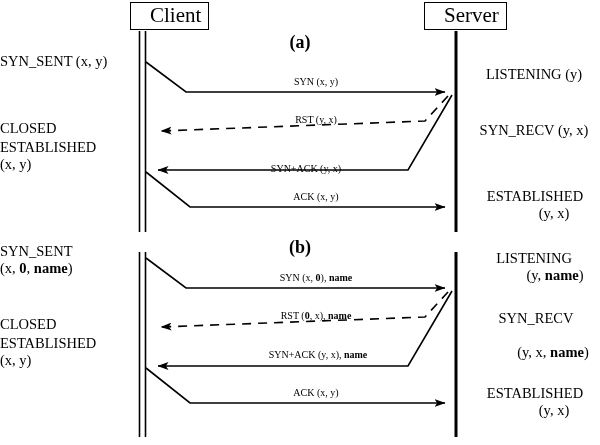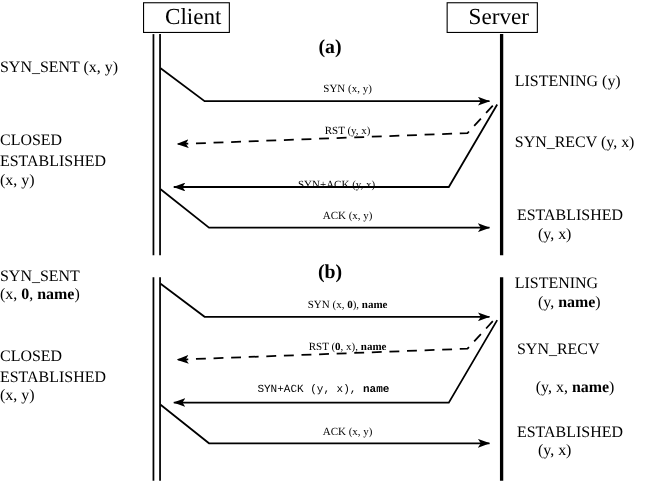--- a/index.html
+++ b/index.html
@@ -25,21 +25,21 @@
   }
 
   .lbl{
     position:absolute;
     font-size:14.5px;
     line-height:16.5px;
     white-space:nowrap;
     font-family:"Liberation Serif","DejaVu Serif",serif;
   }
   .lbl.rt{text-align:left;}
-  .lbl.lt{text-align:left;}
+  .lbl.lt{text-align:center;}
 
   .panel-tag{
     position:absolute;
     font-size:18px;
     font-weight:bold;
     line-height:20px;
     white-space:nowrap;
     font-family:"Liberation Serif","DejaVu Serif",serif;
   }
 
@@ -113,21 +113,21 @@
     <g>
       <path d="M452,291 L408,366 L158,366" fill="none" stroke="#000" stroke-width="1.6" marker-end="url(#arrHL)"></path>
     </g>
 
     <g>
       <path d="M146,368 L190,403 L445,403" fill="none" stroke="#000" stroke-width="1.6" marker-end="url(#arrH)"></path>
     </g>
   </svg>
 
   <div class="hdr-box" style="left:130px;top:2px;">Client</div>
-  <div class="hdr-box" style="left:406px;top:2px;text-align:center;">Server</div>
+  <div class="hdr-box" style="left:424px;top:2px;text-align:center;">Server</div>
 
   <div class="panel-tag" style="left:0;top:32px;width:600px;text-align:center;">(a)</div>
   <div class="panel-tag" style="left:0;top:237px;width:600px;text-align:center;">(b)</div>
 
   <div class="lbl rt" style="left:0;top:53px;width:128px;">SYN_SENT (x, y)</div>
 
   <div class="lbl rt" style="left:0;top:120px;width:128px;">CLOSED</div>
 
   <div class="lbl rt" style="left:0;top:139px;width:128px;">ESTABLISHED</div>
   <div class="lbl rt" style="left:0;top:156px;width:128px;">(x, y)</div>
@@ -161,17 +161,17 @@
   <div class="lbl lt" style="left:470px;top:310px;width:132px;">SYN_RECV</div>
   <div class="lbl lt" style="left:468px;top:344px;width:132px;margin-left:19px;">(y, x, <b>name</b>)</div>
 
   <div class="lbl lt" style="left:470px;top:385px;width:130px;">ESTABLISHED</div>
   <div class="lbl lt" style="left:489px;top:402px;width:130px;">(y, x)</div>
 
   <div class="msg" style="left:186px;top:270px;width:260px;">SYN (x, <b>0</b>), <b>name</b></div>
 
   <div class="msg" style="left:186px;top:308px;width:260px;text-align:center;">RST (<b>0</b>, x), <b>name</b></div>
 
-  <div class="msg" style="left:164px;top:347px;width:260px;font-family:Liberation Mono, monospace;">SYN+ACK (y, x), <b>name</b></div>
+  <div class="msg" style="left:188px;top:347px;width:260px;">SYN+ACK (y, x), <b>name</b></div>
 
   <div class="msg" style="left:186px;top:385px;width:260px;">ACK (x, y)</div>
 
 </div>
 
 </body></html>

